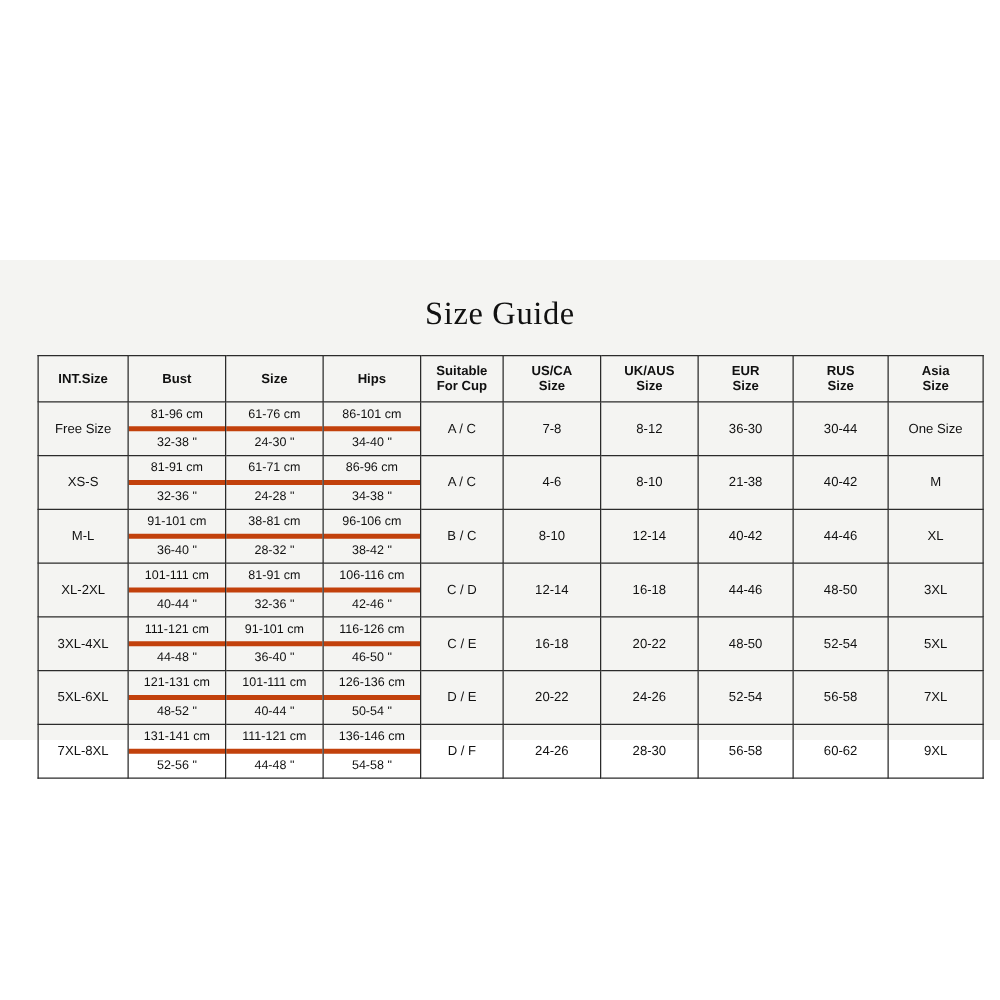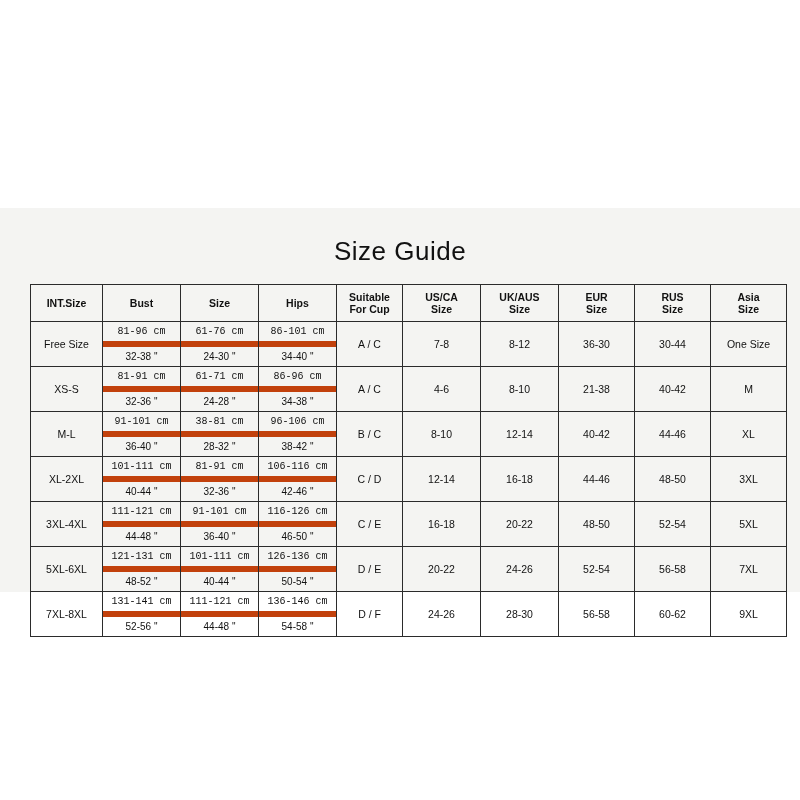--- a/index.html
+++ b/index.html
@@ -20,21 +20,21 @@
   #panel {
     position: absolute;
     left: 0;
     top: 208px;
     width: 800px;
     height: 384px;
     background: #f4f4f2;
   }
   #title {
     text-align: center;
-    font-family: Liberation Sans, sans-serif;
+    font-family: Liberation Serif, serif;
     font-size: 26px;
     color: #111111;
     letter-spacing: 0.5px;
     padding-top: 28px;
     padding-bottom: 14px;
   }
   #table-wrap {
     position: absolute;
     left: 30px;
     top: 76px;
@@ -75,22 +75,21 @@
     padding: 0;
     height: 40px;
   }
   .meas-top, .meas-bot {
     display: block;
     height: 19px;
     line-height: 19px;
     font-size: 10px;
   }
   .meas-top {
-    border-bottom: 6px solid #c2410c;
-    font-family: Liberation Mono, monospace;
+    border-bottom: 4px solid #c2410c;
   }
   
   col.c-int   { width: 72px; }
   col.c-bust  { width: 78px; }
   col.c-waist { width: 78px; }
   col.c-hips  { width: 78px; }
   col.c-cup   { width: 66px; }
   col.c-usca  { width: 78px; }
   col.c-ukaus { width: 78px; }
   col.c-eur   { width: 76px; }

